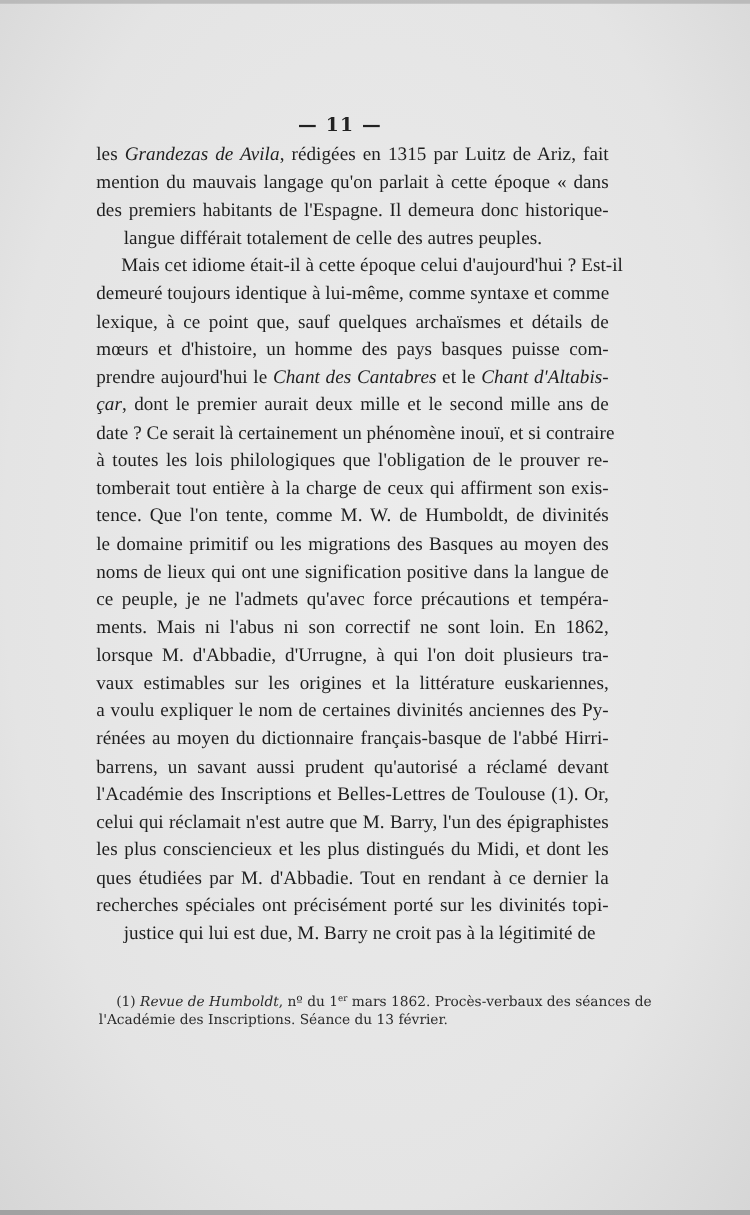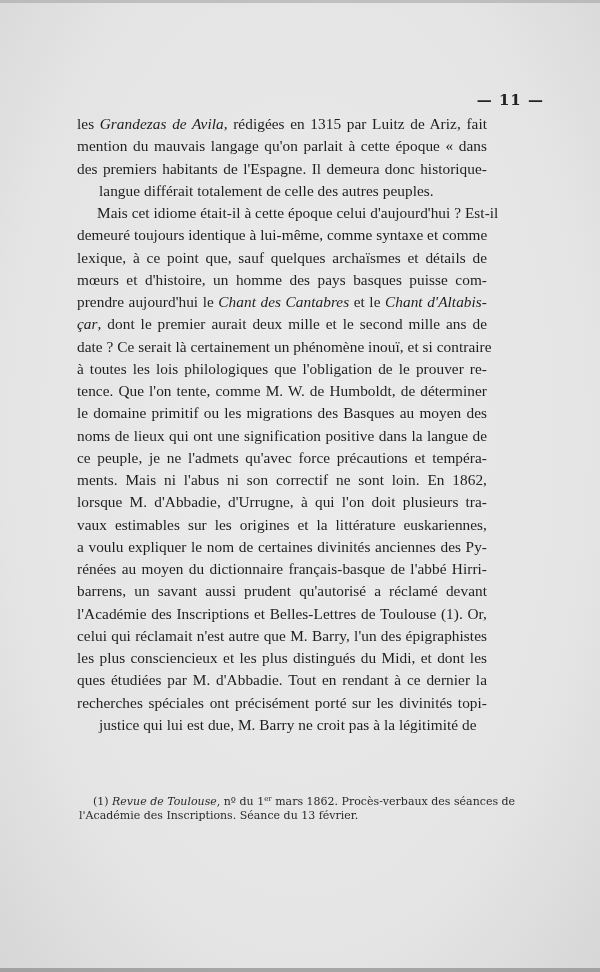--- a/index.html
+++ b/index.html
@@ -14,21 +14,21 @@
     background: radial-gradient(ellipse at 50% 45%, #ececec 0%, #e4e4e4 70%, #d6d6d6 100%);
     box-sizing: border-box;
   }
   .page::before {
     content: ""; position: absolute; left: 0; right: 0; top: 0; height: 3px; background: #9a9a9a; opacity: .5;
   }
   .page::after {
     content: ""; position: absolute; left: 0; right: 0; bottom: 0; height: 4px; background: #7d7d7d; opacity: .6;
   }
   .folio {
-    position: absolute; top: 91px; left: 0; width: 544px; text-align: right;
+    position: absolute; top: 91px; left: 0; width: 544px; text-align: center;
     font-size: 15px; font-weight: bold; letter-spacing: 1px; color: #222;
   }
   .body-text {
     position: absolute; left: 77px; top: 113px; width: 410px;
   }
   .line {
     display: block; height: 22.25px; line-height: 22.25px;
     font-size: 15.3px; white-space: nowrap;
     text-align: justify; text-align-last: justify;
     font-family: "Liberation Serif", "DejaVu Serif", serif;
@@ -63,35 +63,36 @@
       <span class="line"><span>des premiers habitants de l'Espagne. Il demeura donc historique-</span></span>
       <span class="line last"><span>langue différait totalement de celle des autres peuples.</span></span>
       <span class="line indent"><span>Mais cet idiome était-il à cette époque celui d'aujourd'hui ? Est-il</span></span>
       <span class="line"><span>demeuré toujours identique à lui-même, comme syntaxe et comme</span></span>
       <span class="line"><span>lexique, à ce point que, sauf quelques archaïsmes et détails de</span></span>
       <span class="line"><span>mœurs et d'histoire, un homme des pays basques puisse com-</span></span>
       <span class="line"><span>prendre aujourd'hui le </span><i>Chant des Cantabres</i><span> et le </span><i>Chant d'Altabis-</i></span>
       <span class="line"><i>çar</i><span>, dont le premier aurait deux mille et le second mille ans de</span></span>
       <span class="line"><span>date ? Ce serait là certainement un phénomène inouï, et si contraire</span></span>
       <span class="line"><span>à toutes les lois philologiques que l'obligation de le prouver re-</span></span>
-      <span class="line"><span>tence. Que l'on tente, comme M. W. de Humboldt, de déterminer</span></span>
+      <span class="line"><span>tomberait tout entière à la charge de ceux qui affirment son exis-</span></span>
+      <span class="line"><span>tence. Que l'on tente, comme M. W. de Humboldt, de divinités</span></span>
       <span class="line"><span>le domaine primitif ou les migrations des Basques au moyen des</span></span>
       <span class="line"><span>noms de lieux qui ont une signification positive dans la langue de</span></span>
       <span class="line"><span>ce peuple, je ne l'admets qu'avec force précautions et tempéra-</span></span>
       <span class="line"><span>ments. Mais ni l'abus ni son correctif ne sont loin. En 1862,</span></span>
       <span class="line"><span>lorsque M. d'Abbadie, d'Urrugne, à qui l'on doit plusieurs tra-</span></span>
       <span class="line"><span>vaux estimables sur les origines et la littérature euskariennes,</span></span>
       <span class="line"><span>a voulu expliquer le nom de certaines divinités anciennes des Py-</span></span>
       <span class="line"><span>rénées au moyen du dictionnaire français-basque de l'abbé Hirri-</span></span>
       <span class="line"><span>barrens, un savant aussi prudent qu'autorisé a réclamé devant</span></span>
       <span class="line"><span>l'Académie des Inscriptions et Belles-Lettres de Toulouse (1). Or,</span></span>
       <span class="line"><span>celui qui réclamait n'est autre que M. Barry, l'un des épigraphistes</span></span>
       <span class="line"><span>les plus consciencieux et les plus distingués du Midi, et dont les</span></span>
       <span class="line"><span>ques étudiées par M. d'Abbadie. Tout en rendant à ce dernier la</span></span>
       <span class="line"><span>recherches spéciales ont précisément porté sur les divinités topi-</span></span>
       <span class="line last"><span>justice qui lui est due, M. Barry ne croit pas à la légitimité de</span></span>
     </div>
 
   <div class="footnote" id="foot">
-      <span class="fline indent"><span>(1) </span><i>Revue de Toulouse</i><span>, nº du 1</span><sup>er</sup><span> mars 1862. Procès-verbaux des séances de</span></span>
+      <span class="fline indent"><span>(1) </span><i>Revue de Humboldt</i><span>, nº du 1</span><sup>er</sup><span> mars 1862. Procès-verbaux des séances de</span></span>
       <span class="fline last"><span>l'Académie des Inscriptions. Séance du 13 février.</span></span>
     </div>
 </div>
 
 </body></html>

